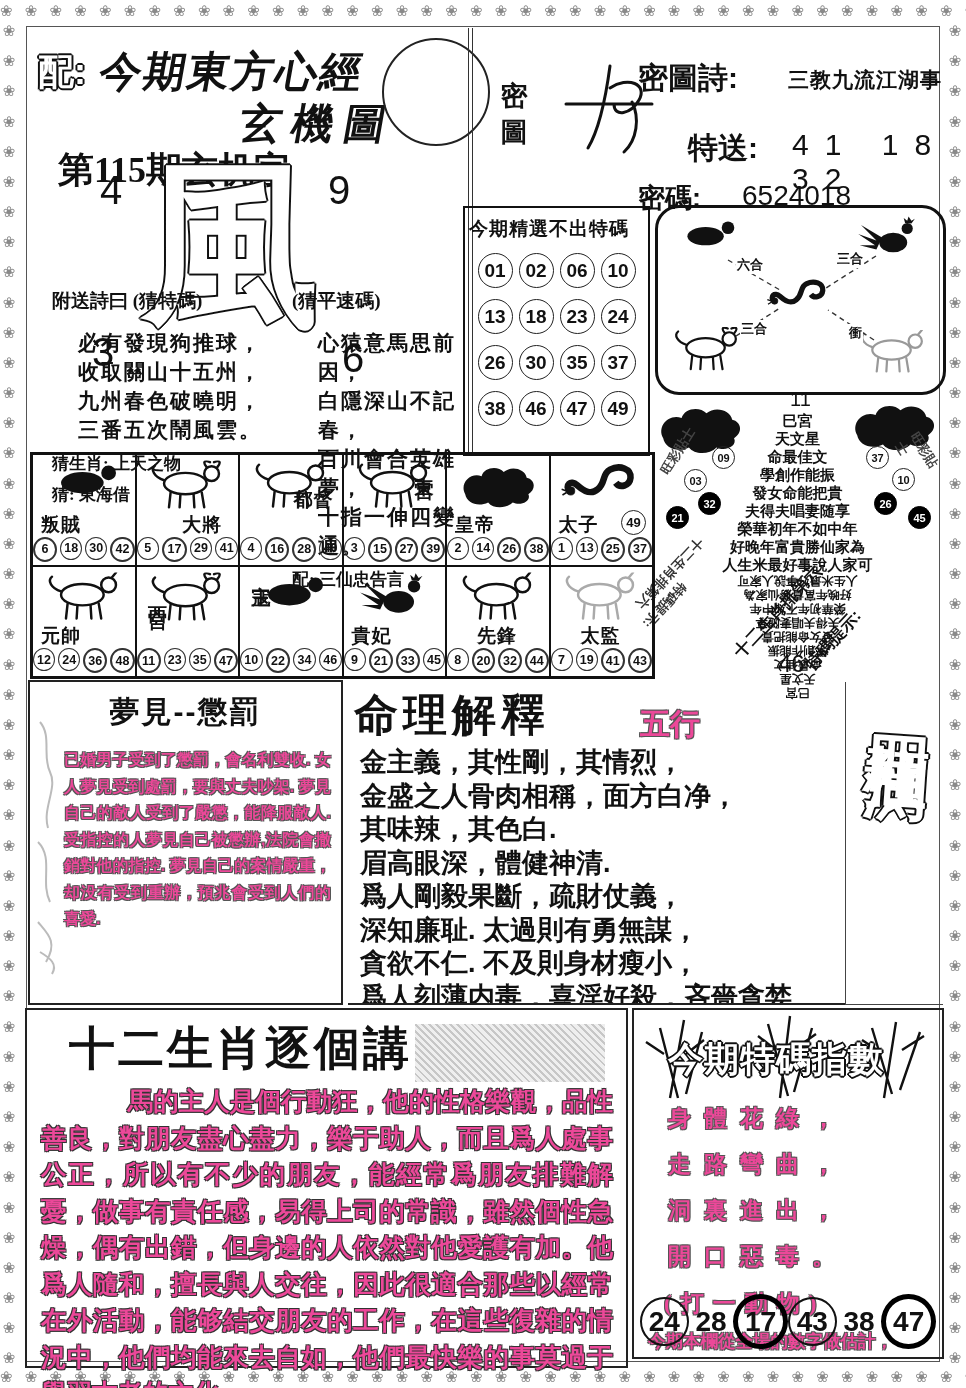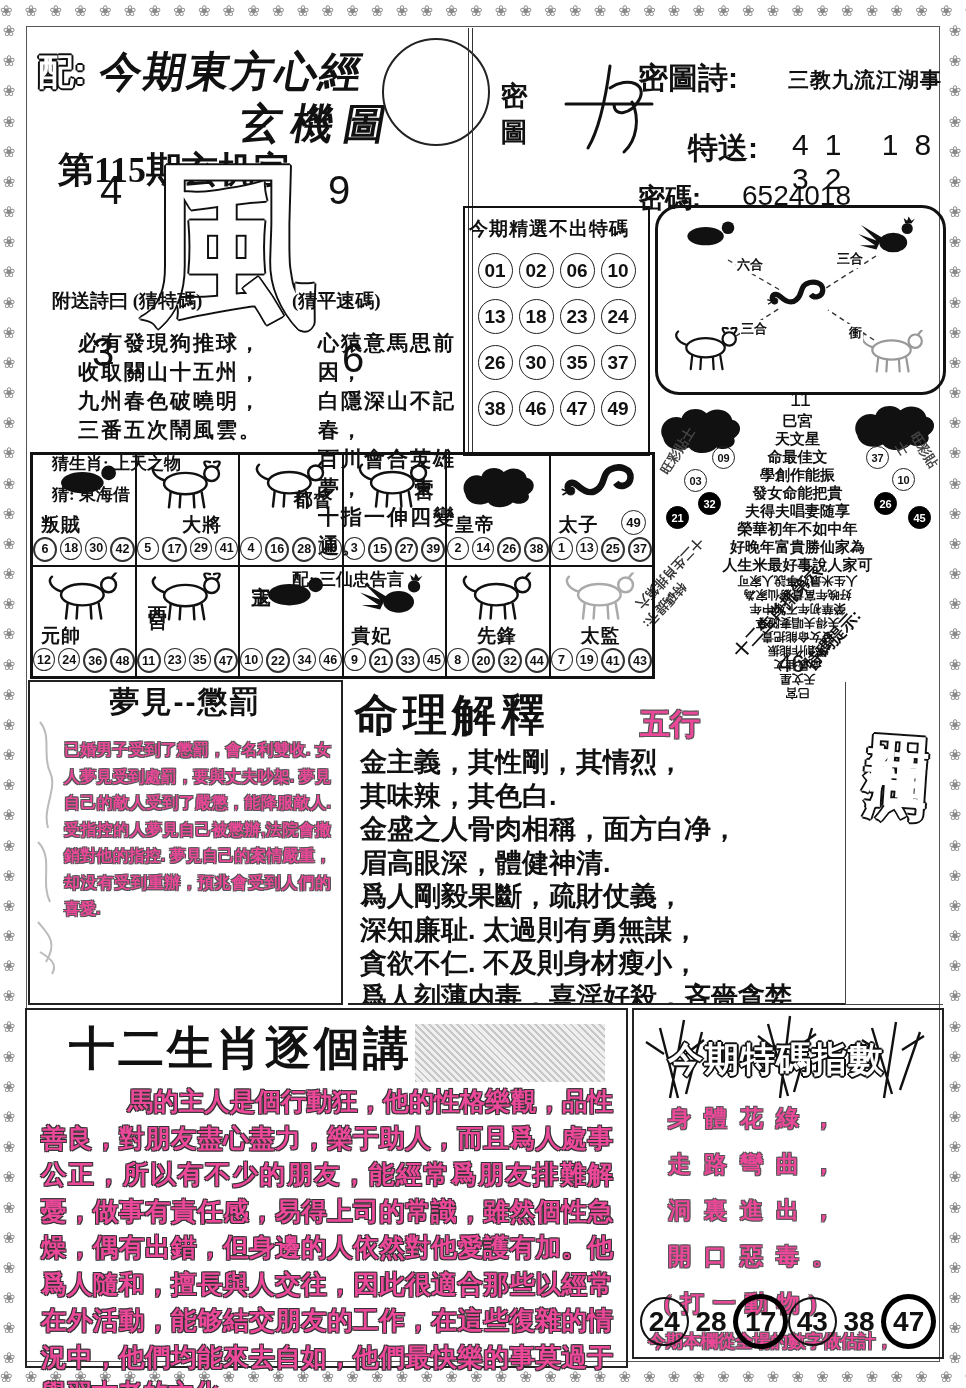--- a/index.html
+++ b/index.html
@@ -76,21 +76,21 @@
   .zcell:nth-child(3) .t{left:auto;right:8px;bottom:auto;top:32px;}
   .zcell:nth-child(8) .t.v{right:auto;left:8px;top:24px;}
   .zcell:nth-child(9) .t.v{right:auto;left:8px;top:4px;}
   .zcell:nth-child(11) .t,.zcell:nth-child(12) .t{left:30px;}
   .znums{position:absolute;bottom:3px;left:0;right:0;display:flex;justify-content:center;gap:3px;}
   .znum{width:21px;height:21px;border:1.3px solid #333;border-radius:50%;display:flex;align-items:center;justify-content:center;font-size:12.5px;font-weight:600;}
   .znum.b{border-width:2.6px;font-weight:900;}
   .zextra{position:absolute;right:6px;bottom:30px;width:23px;height:23px;border:1.6px solid #222;border-radius:50%;display:flex;align-items:center;justify-content:center;font-size:13px;font-weight:700;}
   
   #dream{left:28px;top:680px;width:311px;height:321px;border:2px solid #222;}
-  #dream .ttl{text-align:center;font-size:30px;font-weight:900;letter-spacing:2px;}
+  #dream .ttl{text-align:center;font-size:30px;font-weight:900;margin-top:10px;letter-spacing:2px;}
   #dream .body{margin:14px 10px 0 34px;font-size:16px;line-height:26.5px;font-weight:700;text-align:justify;}
   
   #numerology{left:348px;top:682px;width:497px;height:321px;border-bottom:2px solid #222;overflow:hidden;}
   #numerology .ttl{position:absolute;left:6px;top:4px;font-size:44px;font-weight:900;letter-spacing:5px;}
   #numerology .sub{position:absolute;left:292px;top:22px;font-size:30px;font-weight:900;}
   #numerology .lines{position:absolute;left:12px;top:64px;font-size:27px;font-weight:700;line-height:33.5px;white-space:nowrap;}
   
   #pillars{left:845px;top:682px;width:97px;height:322px;border-left:1px solid #444;border-bottom:1px solid #444;}
   #pillars .vtxt{position:absolute;left:12px;top:6px;writing-mode:vertical-rl;font-size:64px;font-weight:900;letter-spacing:6px;transform:rotate(4deg);}
   
@@ -471,22 +471,22 @@
     </svg>
     <div class="ttl">夢見--懲罰</div>
     <div class="body hollow">已婚男子受到了懲罰，會名利雙收. 女人夢見受到處罰，要與丈夫吵架. 夢見自己的敵人受到了嚴懲，能降服敵人. 受指控的人夢見自己被懲辦,法院會撤銷對他的指控. 夢見自己的案情嚴重，却没有受到重辦，預兆會受到人們的喜愛.</div>
   </div>
 
   <div class="abs" id="numerology">
     <div class="ttl">命理解釋</div>
     <div class="sub hollow serif">五行</div>
     <div class="lines" id="numerology-lines">
         <div>金主義，其性剛，其情烈，</div>
+        <div>金盛之人骨肉相稱，面方白净，</div>
         <div>其味辣，其色白.</div>
-        <div>金盛之人骨肉相稱，面方白净，</div>
         <div>眉高眼深，體健神清.</div>
         <div>爲人剛毅果斷，疏財仗義，</div>
         <div>深知廉耻. 太過則有勇無謀，</div>
         <div>貪欲不仁. 不及則身材瘦小，</div>
         <div>爲人刻薄内毒，喜淫好殺，吝嗇貪婪</div>
       </div>
   </div>
 
   <div class="abs" id="pillars">
     <div class="vtxt hollow-dark serif">四柱預測</div>

